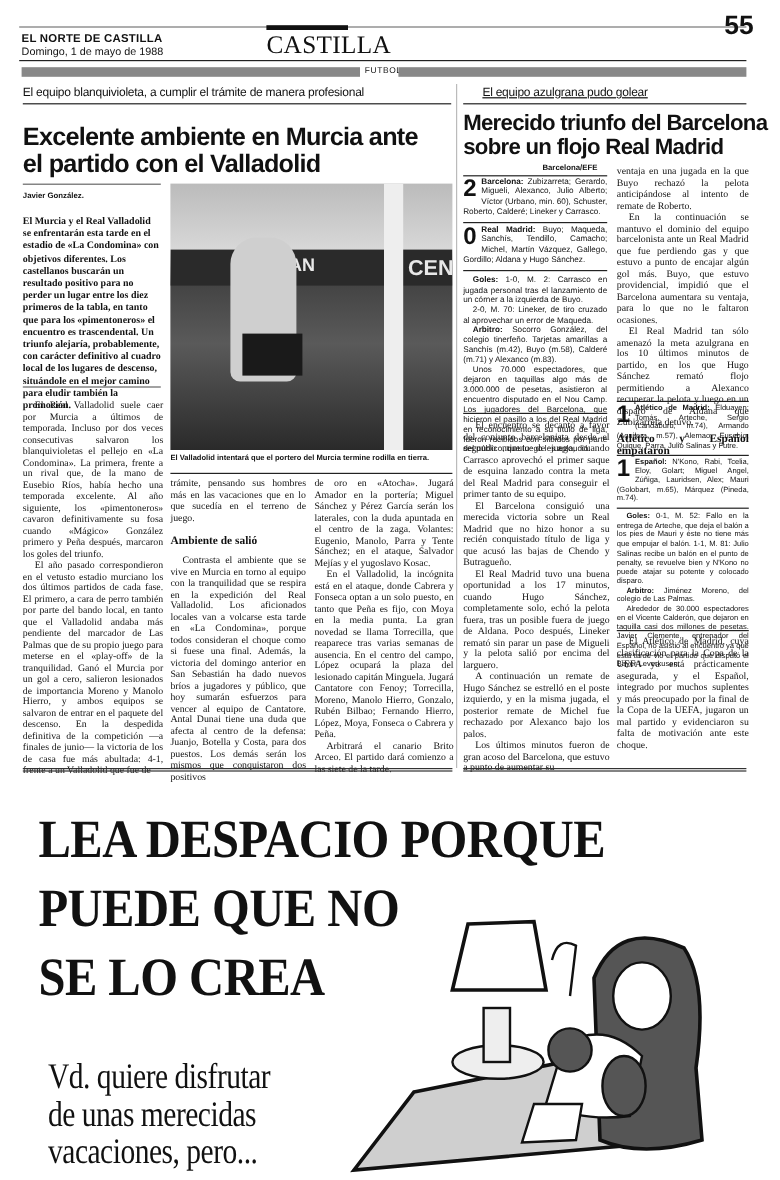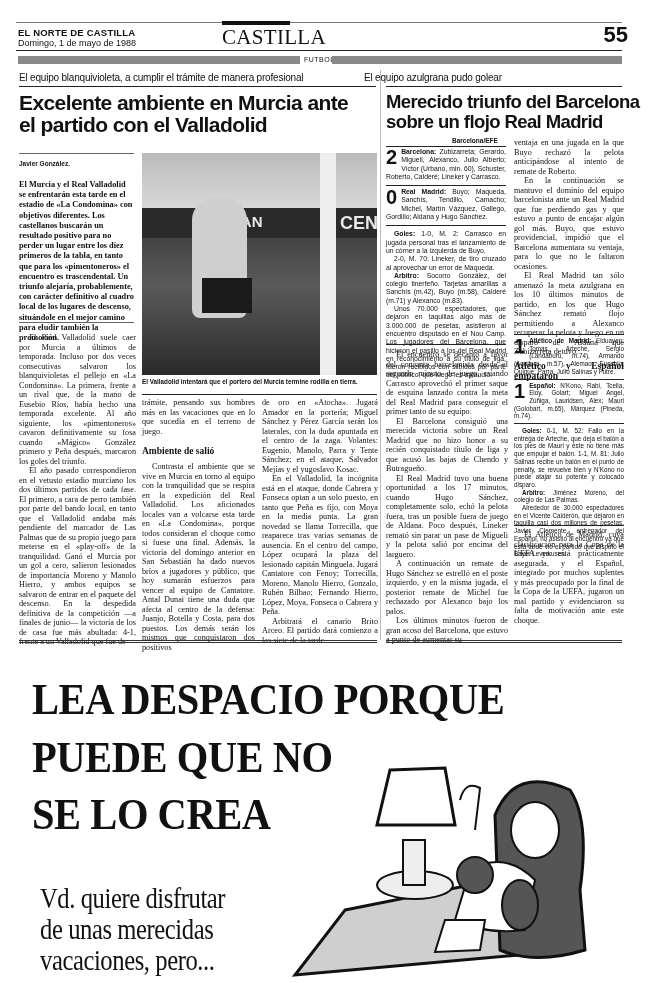--- a/index.html
+++ b/index.html
@@ -3,21 +3,21 @@
 <meta charset="utf-8">
 <style>
   html,body{margin:0;padding:0;background:#fff;}
   body{width:650px;height:983px;position:relative;overflow:hidden;font-family:"Liberation Serif",serif;color:#111;}
   .abs{position:absolute;}
   .sans{font-family:"Liberation Sans",sans-serif;}
   .hdr-paper{left:18px;top:27px;font:bold 9.5px "Liberation Sans",sans-serif;letter-spacing:0.2px;}
   .hdr-date{left:18px;top:38px;font:9px "Liberation Sans",sans-serif;}
   .hdr-section{left:222px;top:25px;width:70px;font:21px "Liberation Serif",serif;letter-spacing:0.3px;}
   .hdr-bar{left:222px;top:21px;width:68px;height:4px;background:#111;}
-  .hdr-page{right:22px;top:22px;font:bold 22px "Liberation Sans",sans-serif;}
+  .hdr-page{right:22px;top:8px;font:bold 22px "Liberation Sans",sans-serif;}
   .rule{background:#222;height:1px;}
   .grey-bar{background:#888;height:8px;}
   .futbol{left:304px;top:56px;font:7px "Liberation Sans",sans-serif;letter-spacing:0.5px;}
   .kicker{font:10px "Liberation Sans",sans-serif;letter-spacing:-0.2px;}
   .headline{font:bold 21px/22px "Liberation Sans",sans-serif;letter-spacing:-0.6px;}
   .col{font-size:8.2px;line-height:9.5px;text-align:justify;}
   .col p{margin:0;text-indent:10px;}
   .col p.noind{text-indent:0;}
   .lead{font-weight:bold;font-size:8.3px;line-height:10.2px;}
   .byline{font:bold 6.5px "Liberation Sans",sans-serif;}
@@ -41,21 +41,21 @@
 <div class="abs hdr-section">CASTILLA</div>
 <div class="abs hdr-page">55</div>
 <div class="abs rule" style="left:16px;top:50px;width:606px;"></div>
 
 <div class="abs grey-bar" style="left:18px;top:56px;width:282px;"></div>
 <div class="abs futbol">FUTBOL</div>
 <div class="abs grey-bar" style="left:332px;top:56px;width:290px;"></div>
 
 <div class="abs kicker" style="left:19px;top:72px;">El equipo blanquivioleta, a cumplir el trámite de manera profesional</div>
 <div class="abs rule" style="left:19px;top:86px;width:357px;"></div>
-<div class="abs headline" style="left:19px;top:92px;width:360px;">
+<div class="abs headline" style="left:19px;top:104px;width:360px;">
   <div>Excelente ambiente en Murcia ante</div>
   <div>el partido con el Valladolid</div>
 </div>
 
 <div class="abs rule" style="left:19px;top:153px;width:115px;background:#666;"></div>
 <div class="abs byline" style="left:19px;top:160px;">Javier González.</div>
 <div class="abs col lead" style="left:19px;top:180px;width:115px;text-align:left;">El Murcia y el Real Valladolid se enfrentarán esta tarde en el estadio de «La Condomina» con objetivos diferentes. Los castellanos buscarán un resultado positivo para no perder un lugar entre los diez primeros de la tabla, en tanto que para los «pimentoneros» el encuentro es trascendental. Un triunfo alejaría, probablemente, con carácter definitivo al cuadro local de los lugares de descenso, situándole en el mejor camino para eludir también la promoción.</div>
 <div class="abs rule" style="left:19px;top:322px;width:115px;background:#666;"></div>
 
 <div class="abs col" style="left:19px;top:333px;width:117px;">
@@ -83,21 +83,21 @@
 <div class="abs col" style="left:262px;top:398px;width:116px;">
   <p class="noind">de oro en «Atocha». Jugará Amador en la portería; Miguel Sánchez y Pérez García serán los laterales, con la duda apuntada en el centro de la zaga. Volantes: Eugenio, Manolo, Parra y Tente Sánchez; en el ataque, Salvador Mejías y el yugoslavo Kosac.</p>
   <p>En el Valladolid, la incógnita está en el ataque, donde Cabrera y Fonseca optan a un solo puesto, en tanto que Peña es fijo, con Moya en la media punta. La gran novedad se llama Torrecilla, que reaparece tras varias semanas de ausencia. En el centro del campo, López ocupará la plaza del lesionado capitán Minguela. Jugará Cantatore con Fenoy; Torrecilla, Moreno, Manolo Hierro, Gonzalo, Rubén Bilbao; Fernando Hierro, López, Moya, Fonseca o Cabrera y Peña.</p>
   <p>Arbitrará el canario Brito Arceo. El partido dará comienzo a las siete de la tarde.</p>
 </div>
 
 <div class="abs dbl" style="left:19px;top:640px;width:358px;"></div>
 
 <div class="abs" style="left:380px;top:70px;width:1px;height:570px;background:#bbb;"></div>
 
-<div class="abs kicker" style="left:364px;top:72px;">El equipo azulgrana pudo golear</div>
+<div class="abs kicker" style="left:402px;top:72px;text-decoration:underline;">El equipo azulgrana pudo golear</div>
 <div class="abs rule" style="left:386px;top:86px;width:236px;"></div>
 <div class="abs headline" style="left:386px;top:92px;width:260px;font-size:18.5px;line-height:20px;">
   <div>Merecido triunfo del Barcelona</div>
   <div>sobre un flojo Real Madrid</div>
 </div>
 
 <div class="abs byline" style="left:452px;top:137px;">Barcelona/EFE</div>
 <div class="abs rule" style="left:386px;top:146px;width:120px;"></div>
 
 <div class="abs box" style="left:386px;top:148px;width:120px;">

